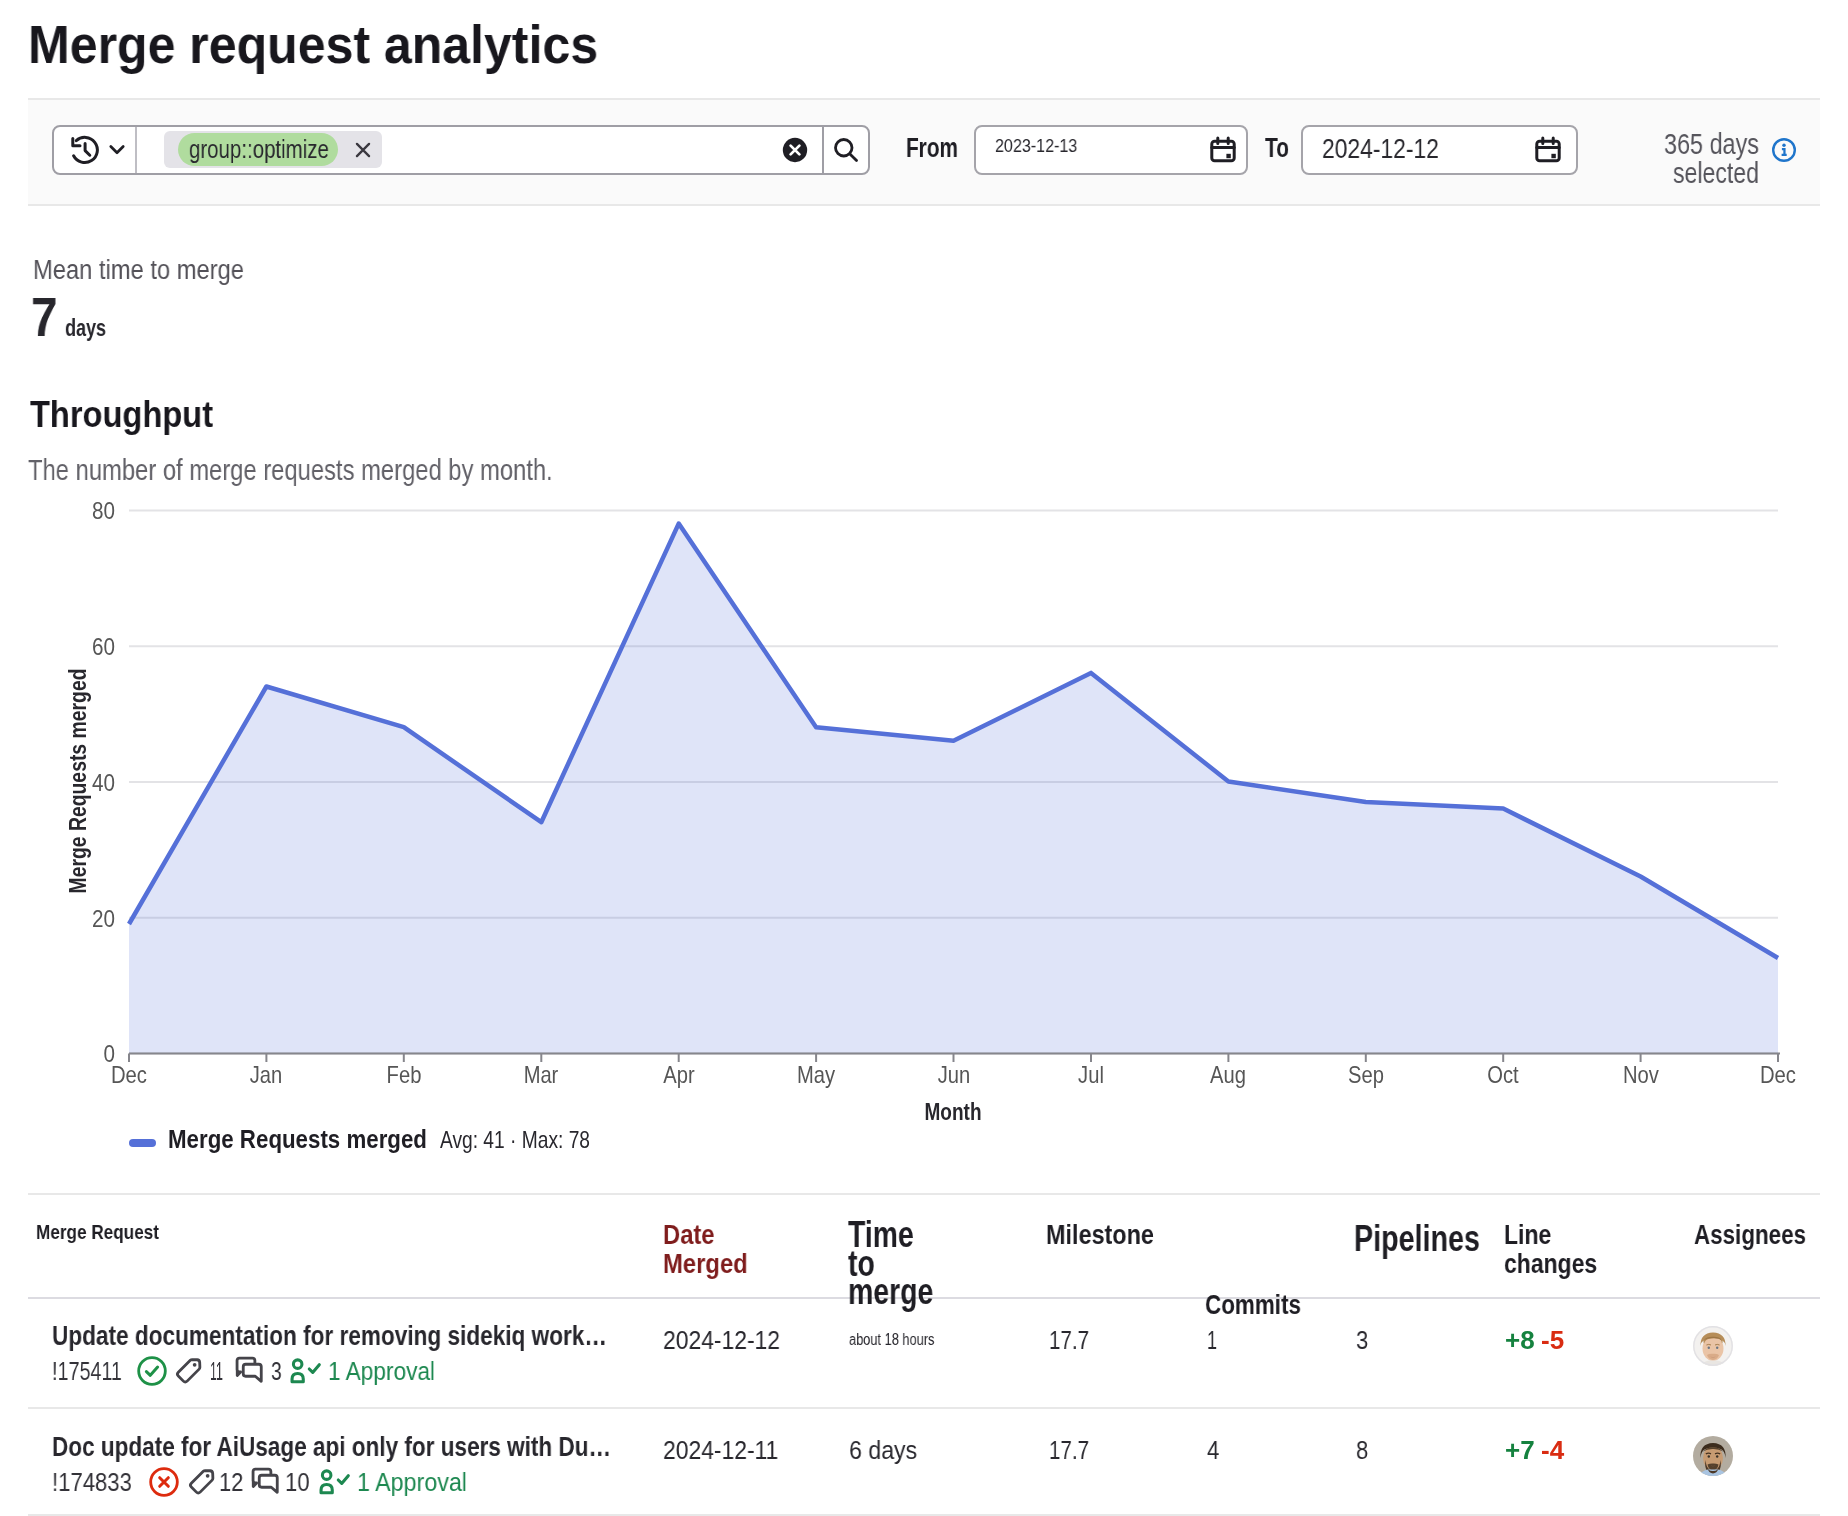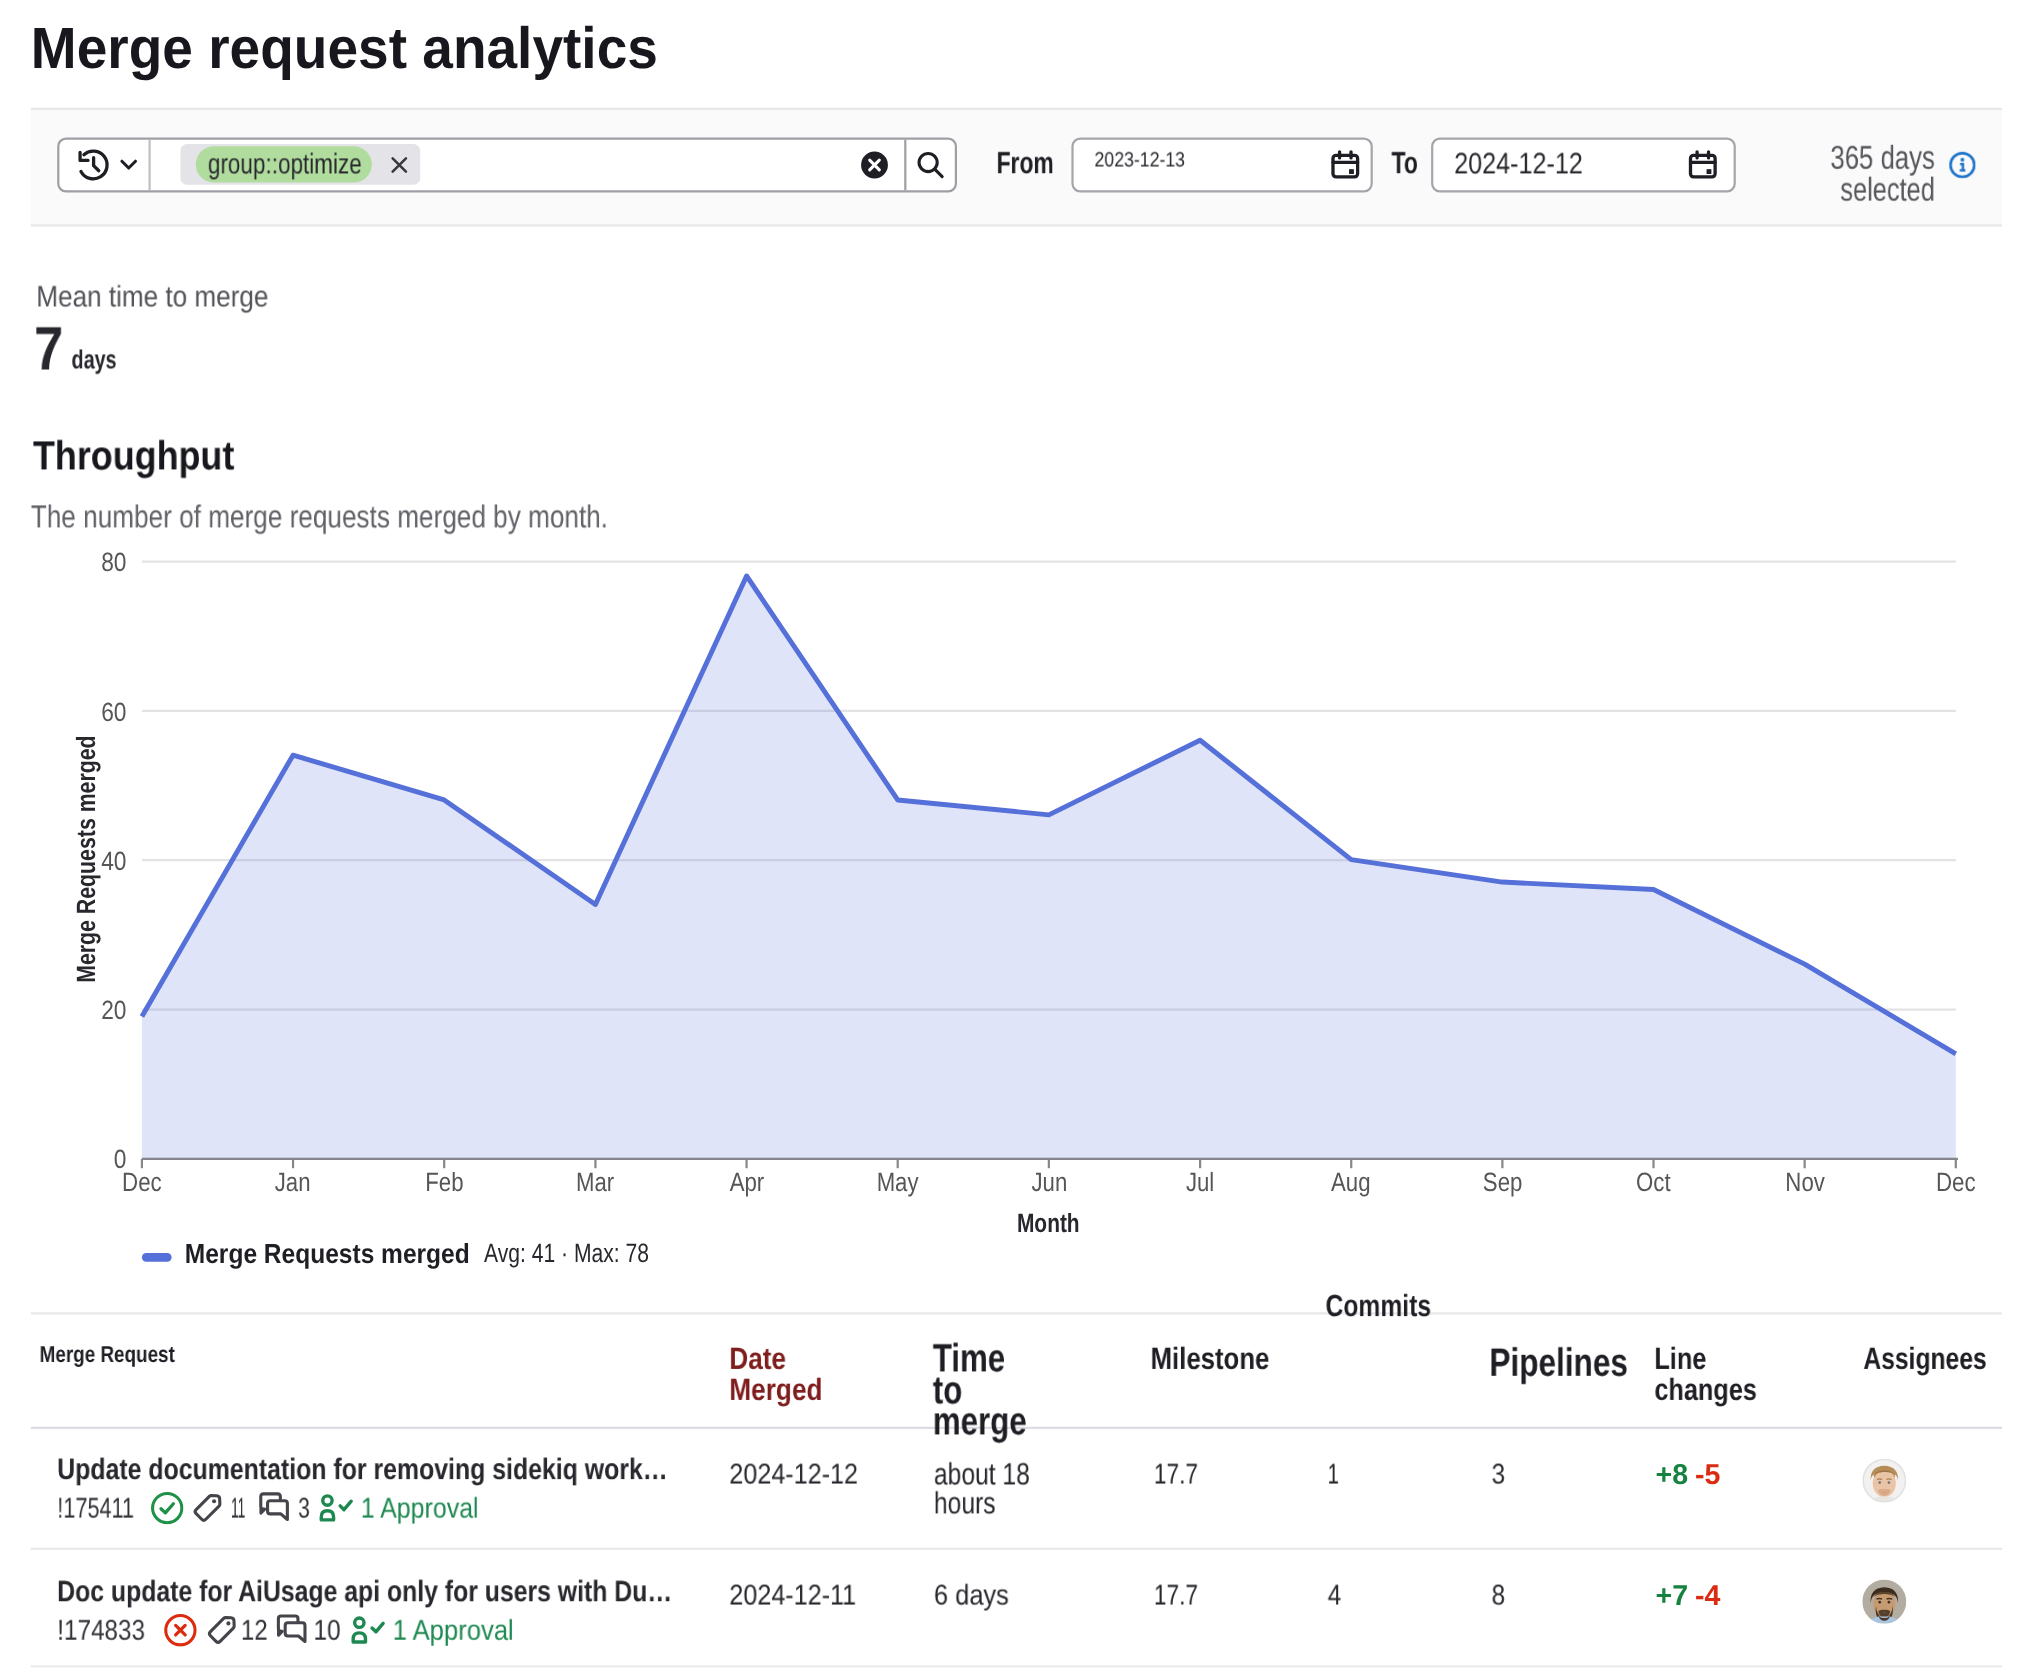--- a/index.html
+++ b/index.html
@@ -144,21 +144,21 @@
 
 <div class="abs" style="left:28px; top:1193px; width:1792px; border-top:2px solid #e8e8e8;"></div>
 <div class="abs" style="left:28px; top:1297px; width:1792px; border-top:2px solid #dcdbe1;"></div>
 <div class="abs" style="left:28px; top:1407px; width:1792px; border-top:2px solid #e8e8e8;"></div>
 <div class="abs" style="left:28px; top:1514px; width:1792px; border-top:2px solid #e8e8e8;"></div>
 
 <div class="t" style="left:36px; top:1221.3px; font-size:21px; font-weight:bold; color:#1f1e24;"><span class="sx" style="transform:scaleX(0.817);">Merge Request</span></div>
 <div class="t" style="left:663px; top:1221.3px; font-size:28px; font-weight:bold; color:#7f1d1d; line-height:28.5px; white-space:normal; width:90px;text-decoration:underline;"><span class="sx" style="transform:scaleX(0.85);">Date Merged</span></div>
 <div class="t" style="left:848px; top:1221.3px; font-size:36px; font-weight:bold; color:#1f1e24; line-height:28.5px; white-space:normal; width:102px;"><span class="sx" style="transform:scaleX(0.79);">Time to merge</span></div>
 <div class="t" style="left:1046px; top:1221.3px; font-size:28px; font-weight:bold; color:#1f1e24;"><span class="sx" style="transform:scaleX(0.836);">Milestone</span></div>
-<div class="t" style="left:1205px; top:1173px; font-size:28px; font-weight:bold; color:#1f1e24;"><span class="sx" style="transform:scaleX(0.801);">Commits</span></div>
+<div class="t" style="left:1205px; top:1291px; font-size:28px; font-weight:bold; color:#1f1e24;"><span class="sx" style="transform:scaleX(0.801);">Commits</span></div>
 <div class="t" style="left:1354px; top:1221.3px; font-size:36px; font-weight:bold; color:#1f1e24;"><span class="sx" style="transform:scaleX(0.797);">Pipelines</span></div>
 <div class="t" style="left:1504px; top:1221.3px; font-size:28px; font-weight:bold; color:#1f1e24; line-height:28.5px; white-space:normal; width:60px;"><span class="sx" style="transform:scaleX(0.82);">Line changes</span></div>
 <div class="t" style="left:1694px; top:1221.3px; font-size:28px; font-weight:bold; color:#1f1e24;"><span class="sx" style="transform:scaleX(0.80);">Assignees</span></div>
 
 <div class="t" style="left:52px; top:1323px; font-size:27px; font-weight:bold; color:#28272d;"><span class="sx" style="transform:scaleX(0.837);">Update documentation for removing sidekiq work…</span></div>
 <div class="t" style="left:52px; top:1358px; font-size:26px; color:#333238;"><span class="sx" style="transform:scaleX(0.76);">!175411</span></div>
 <svg class="abs" style="left:137px; top:1356px;" width="30" height="30" viewBox="0 0 16 16">
   <circle cx="8" cy="8" r="7.1" fill="none" stroke="#1e9147" stroke-width="1.5"></circle>
   <path d="M5 8.3 L7.1 10.3 L11 5.9" fill="none" stroke="#1e9147" stroke-width="1.6" stroke-linecap="round" stroke-linejoin="round"></path>
 </svg>
@@ -177,21 +177,21 @@
 <svg class="abs" style="left:288px; top:1357px;" width="34" height="29" viewBox="0 0 17.6 15">
   <g fill="none" stroke="#1d8850" stroke-width="1.6" stroke-linecap="round" stroke-linejoin="round">
     <circle cx="5" cy="3.7" r="2.2"></circle>
     <path d="M2.1 12.8 V11.4 Q2.1 8.5 5 8.5 Q7.9 8.5 7.9 11.4 V12.8 Z"></path>
     <path d="M11 6.2 L12.8 8 L16.2 4"></path>
   </g>
 </svg>
 <div class="t" style="left:328px; top:1358px; font-size:26px; color:#1d8850;"><span class="sx" style="transform:scaleX(0.871);">1 Approval</span></div>
 
 <div class="t" style="left:663px; top:1326.8px; font-size:26px;"><span class="sx" style="transform:scaleX(0.88);">2024-12-12</span></div>
-<div class="t" style="left:848.5px; top:1326.8px; font-size:28px; line-height:26.7px; white-space:normal; width:120px;"><span class="sx" style="transform:scaleX(0.8);">about 18 hours</span></div>
+<div class="t" style="left:848.5px; top:1326.8px; font-size:16px; line-height:26.7px; white-space:normal; width:120px;"><span class="sx" style="transform:scaleX(0.8);">about 18 hours</span></div>
 <div class="t" style="left:1049px; top:1326.8px; font-size:26px;"><span class="sx" style="transform:scaleX(0.79);">17.7</span></div>
 <div class="t" style="left:1207px; top:1326.8px; font-size:26px;"><span class="sx" style="transform:scaleX(0.7);">1</span></div>
 <div class="t" style="left:1356px; top:1326.8px; font-size:26px;"><span class="sx" style="transform:scaleX(0.85);">3</span></div>
 <div class="t" style="left:1505px; top:1326.8px; font-size:26px; font-weight:bold; color:#15823f;">+8</div>
 <div class="t" style="left:1541px; top:1326.8px; font-size:26px; font-weight:bold; color:#d92c12;">-5</div>
 <svg class="abs" style="left:1693px; top:1326px;" width="40" height="40" viewBox="0 0 40 40">
   <defs>
       <clipPath id="av1">
         <circle cx="20" cy="20" r="20"></circle>
       </clipPath>

